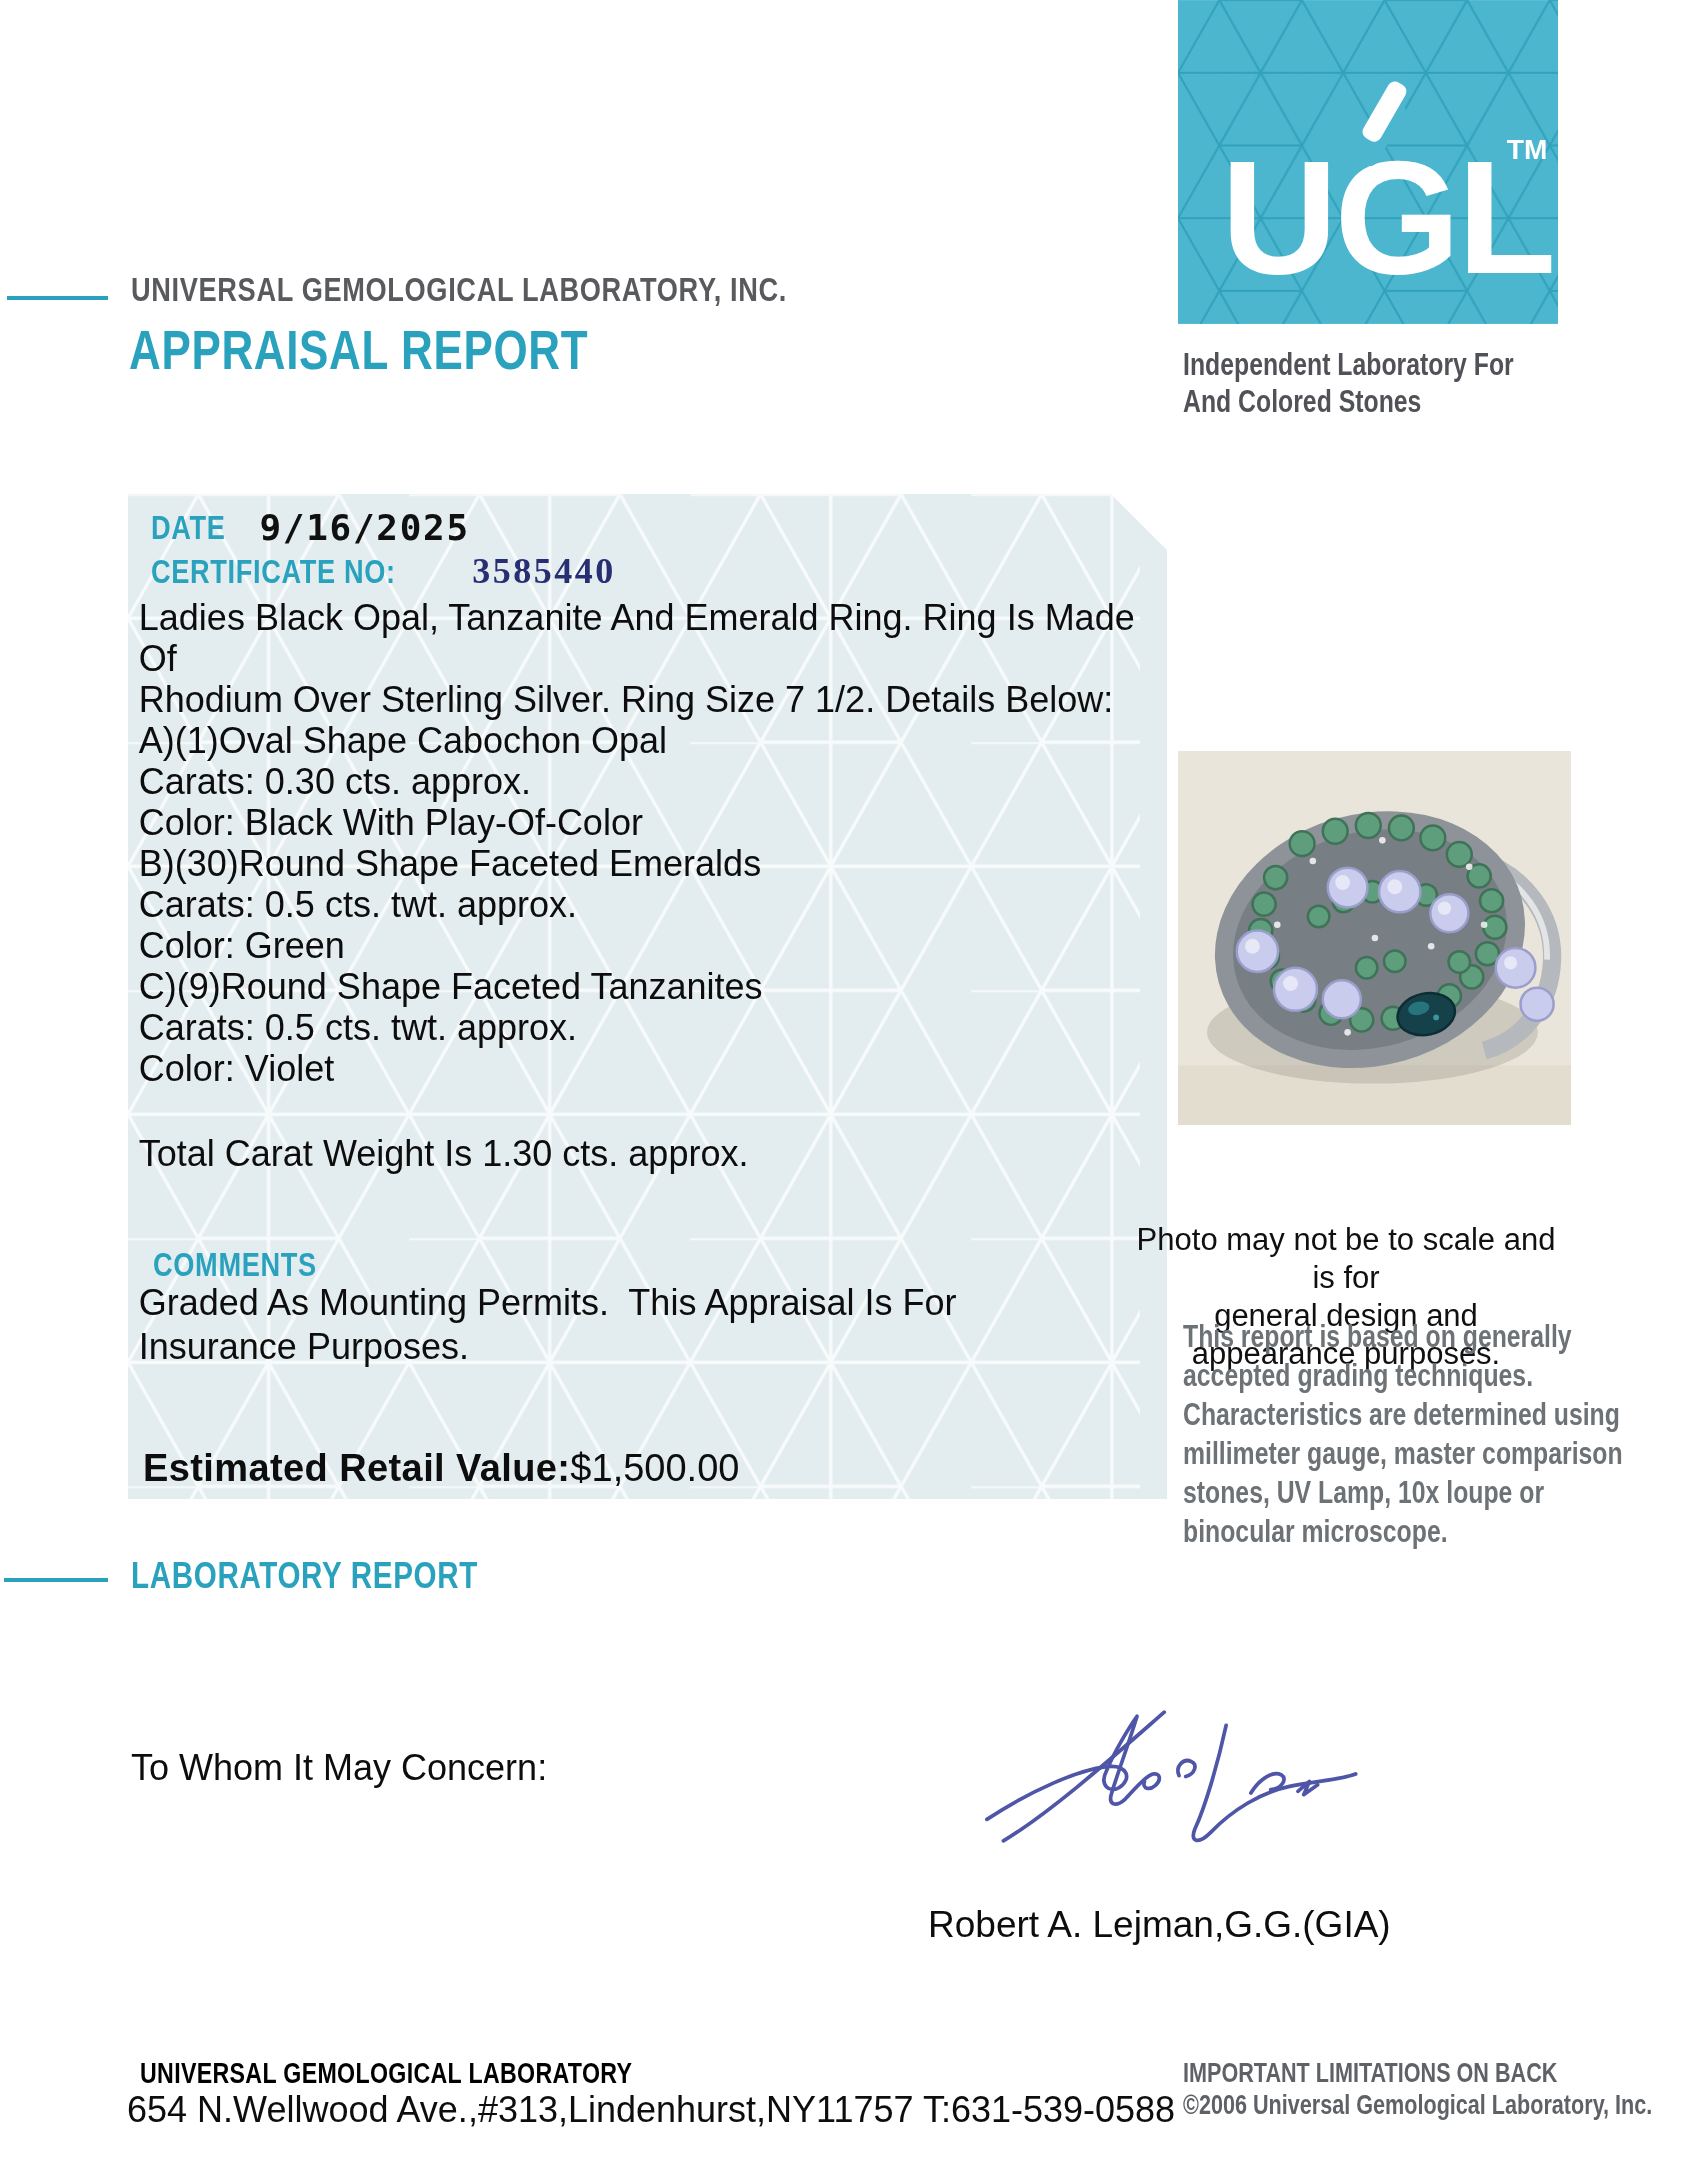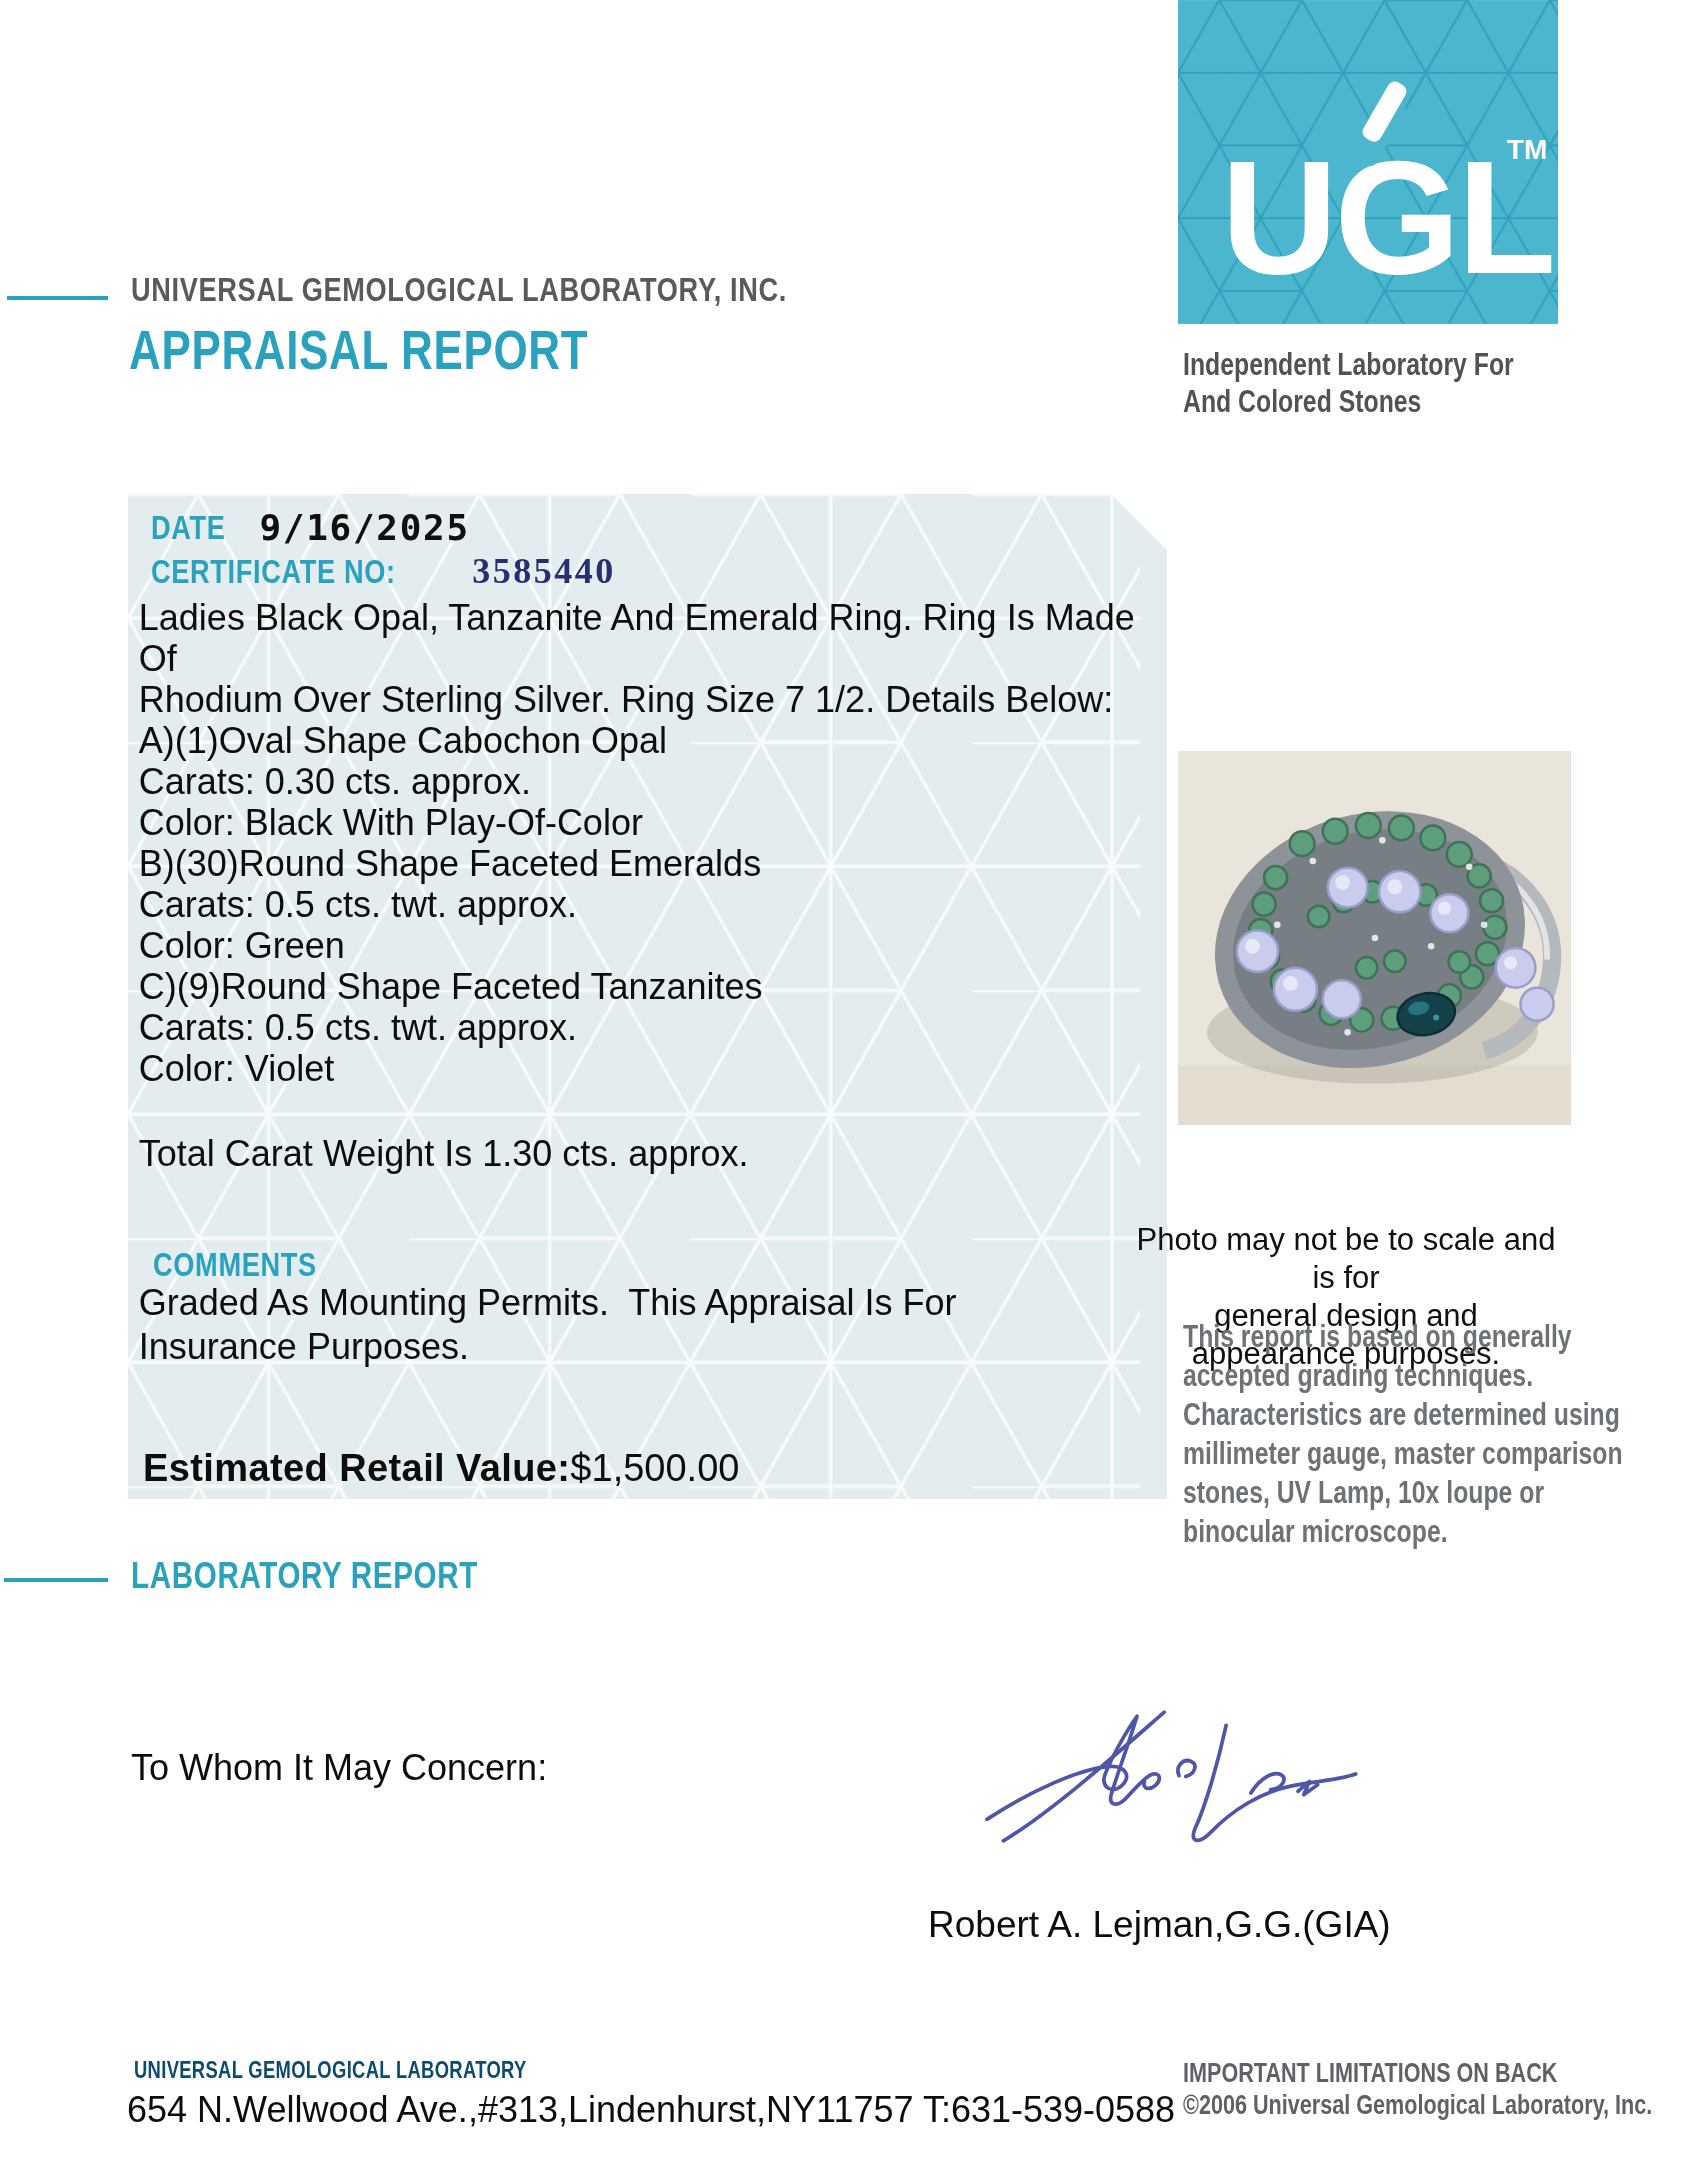--- a/index.html
+++ b/index.html
@@ -49,22 +49,22 @@
 
   
   .lab-line{position:absolute;left:4.1px;top:1578px;width:104px;height:4.1px;background:#2aa2bd;}
   .lab-heading{position:absolute;left:131px;top:1555px;font-size:37px;font-weight:bold;
                color:#2aa2bd;letter-spacing:0.8px;}
   .salutation{position:absolute;left:131px;top:1747px;font-size:36px;color:#0d0d0d;}
   .signature{position:absolute;left:974px;top:1694px;width:397px;height:165px;}
   .signer{position:absolute;left:928px;top:1904px;font-size:37px;color:#0d0d0d;}
 
   
-  .footer-company{position:absolute;left:134px;top:2057px;font-size:23px;font-weight:bold;
-                  color:#0c4a6e;letter-spacing:0.4px;}
+  .footer-company{position:absolute;left:140px;top:2057px;font-size:29px;font-weight:bold;
+                  color:#000000;letter-spacing:0.4px;}
   .footer-address{position:absolute;left:127px;top:2089px;font-size:36px;color:#0d0d0d;}
   .footer-limit{position:absolute;left:1183px;top:2057px;font-size:27px;font-weight:bold;
                 color:#5e6266;line-height:32px;}
 </style>
 </head>
 <body>
 
 <div id="page">
 
   <div class="hdr-line"></div>

